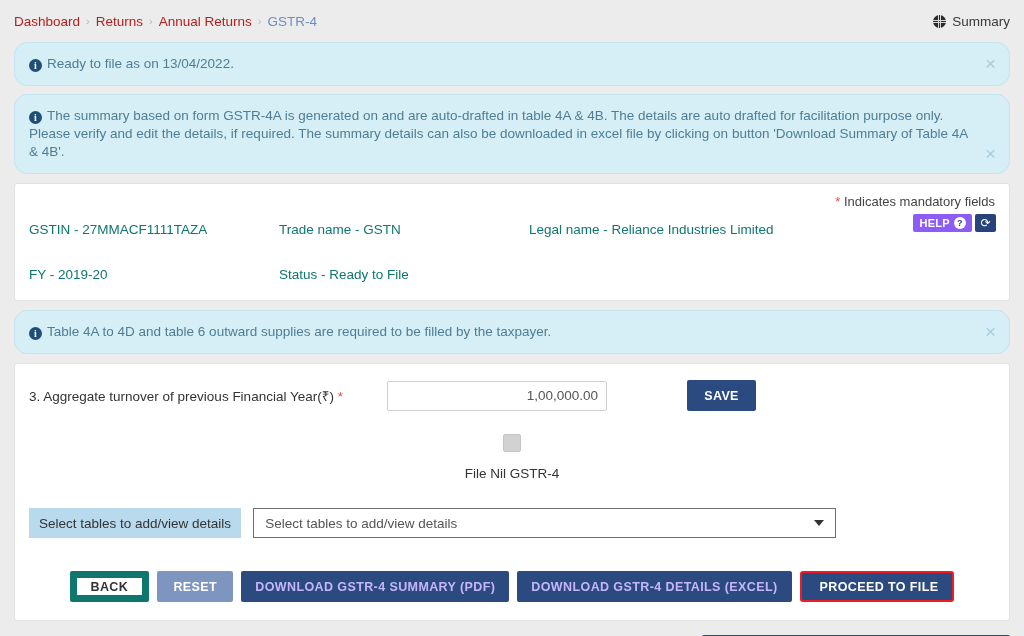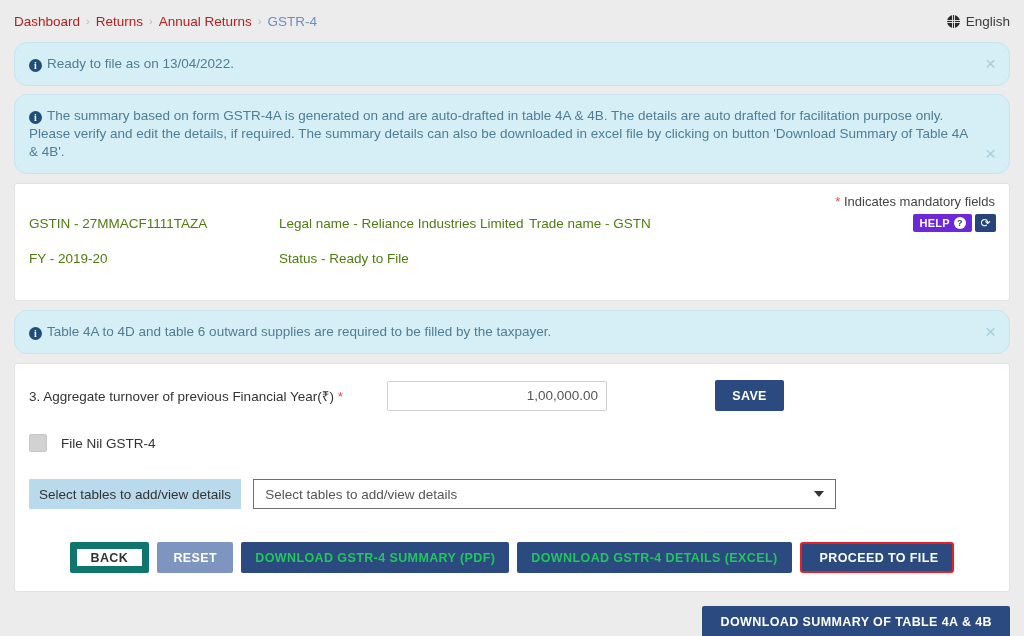--- a/index.html
+++ b/index.html
@@ -143,36 +143,36 @@
   }
   .mandatory-note {
     text-align: right;
     font-size: 13px;
     color: #444444;
   }
   .mandatory-note .star { color: #d9534f; }
   .gstin-grid {
     display: grid;
     grid-template-columns: 250px 250px 1fr;
-    row-gap: 18px;
-    margin-top: 6px;
-    font-size: 13.5px;
-    color: #4d7c0f;
+    row-gap: 28px;
+    margin-top: 12px;
+    font-size: 13.5px;
+    color: #0f766e;
   }
   .gstin-grid div { line-height: 17px; }
   .help-group {
     position: absolute;
     right: 13px;
     top: 30px;
     display: flex;
     align-items: stretch;
     gap: 3px;
   }
   .help-btn {
-    background: #6d28d9;
+    background: #8b5cf6;
     color: #ffffff;
     font-size: 11px;
     font-weight: bold;
     letter-spacing: .3px;
     padding: 3px 6px;
     display: flex;
     align-items: center;
     gap: 4px;
     border-radius: 2px;
     cursor: pointer;
@@ -224,39 +224,40 @@
     background: #ffffff;
     box-sizing: border-box;
     text-align: right;
     padding: 0 8px;
     font-family: "Liberation Sans", sans-serif;
     font-size: 13.5px;
     color: #555555;
     border-radius: 2px;
   }
   .save-btn {
-    margin-left: 108px;
+    margin-left: 80px;
     background: #2b4a80;
     color: #ffffff;
     border: none;
     width: 69px;
     height: 31px;
     font-size: 12.5px;
     font-weight: bold;
     letter-spacing: .4px;
     cursor: pointer;
     font-family: "Liberation Sans", sans-serif;
     border-radius: 2px;
   }
 
   .row-nil {
     display: flex;
     align-items: center;
     margin-top: 23px;
     gap: 14px;
+    flex-direction: column;
   }
   .chk {
     width: 18px;
     height: 18px;
     background: #d2d2d2;
     border: 1px solid #c6c6c6;
     box-sizing: border-box;
     border-radius: 2px;
     cursor: pointer;
     flex: none;
@@ -333,21 +334,21 @@
     color: #333333;
     min-width: 70px;
   }
   .btn-reset {
     background: #7e96bf;
     color: #ffffff;
     min-width: 76px;
   }
   .btn-primary {
     background: #2b4a80;
-    color: #22c55e;
+    color: #c4b5fd;
   }
   .btn-proceed {
     background: #2b4a80;
     color: #ffffff;
     border: 2px solid #ee1c25;
     border-radius: 3px;
     padding-left: 18px;
   }
 
   .bottom-row {
@@ -380,21 +381,21 @@
     <span class="sep">›</span>
     <a href="#">Returns</a>
     <span class="sep">›</span>
     <a href="#">Annual Returns</a>
     <span class="sep">›</span>
     <span class="crumb-last">GSTR-4</span>
   </div>
 
   <div class="lang">
     <span class="globe"></span>
-    <span>English</span>
+    <span>Summary</span>
   </div>
 </div>
 
 <div class="wrap">
 
   <div class="alert alert-1">
     <span class="ico-info">i</span><span>Ready to file as on 13/04/2022.</span>
     <span class="close-x">×</span>
   </div>
 
@@ -408,22 +409,22 @@
 <div class="wrap">
   <div class="card gstin-panel">
 
     <div class="mandatory-note">
       <span class="star">*</span>
       <span>Indicates mandatory fields</span>
     </div>
 
     <div class="gstin-grid">
       <div>GSTIN - 27MMACF1111TAZA</div>
+      <div>Trade name - GSTN</div>
       <div>Legal name - Reliance Industries Limited</div>
-      <div>Trade name - GSTN</div>
       <div>FY - 2019-20</div>
       <div>Status - Ready to File</div>
       <div></div>
     </div>
 
     <div class="help-group">
       <div class="help-btn">
         <span>HELP</span>
         <span class="q-circle">?</span>
       </div>

